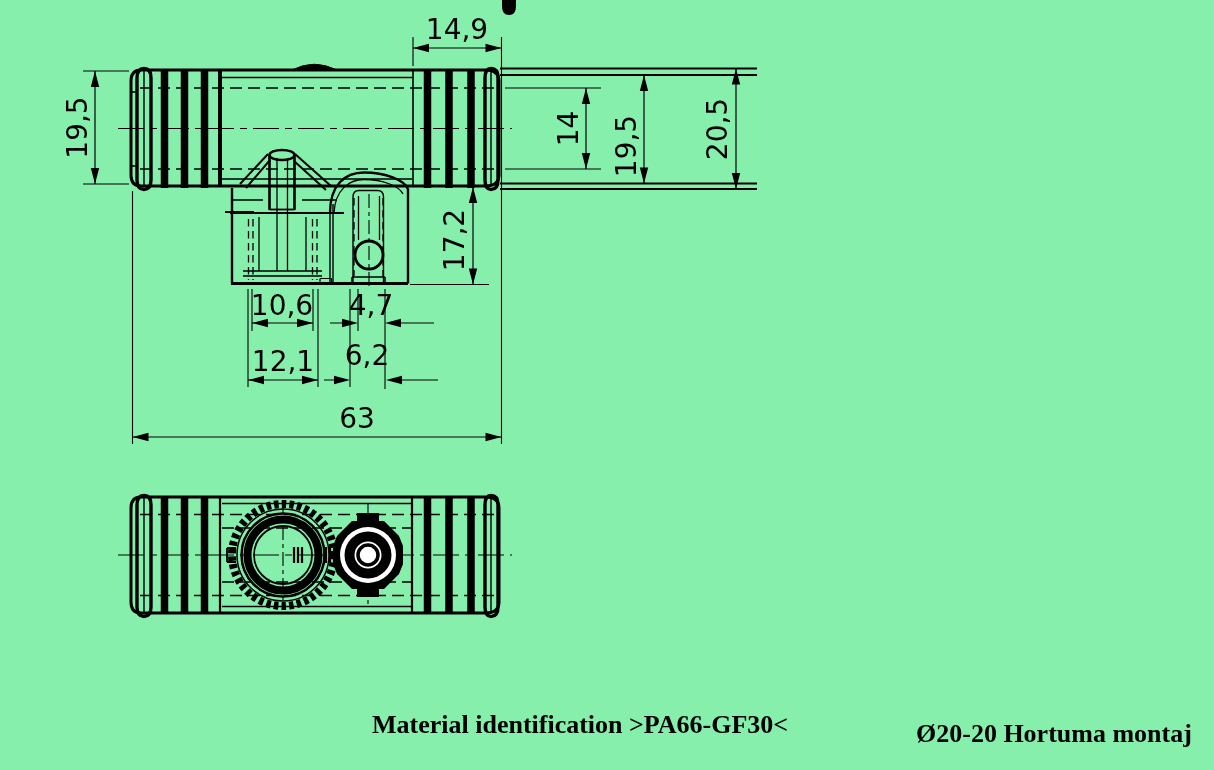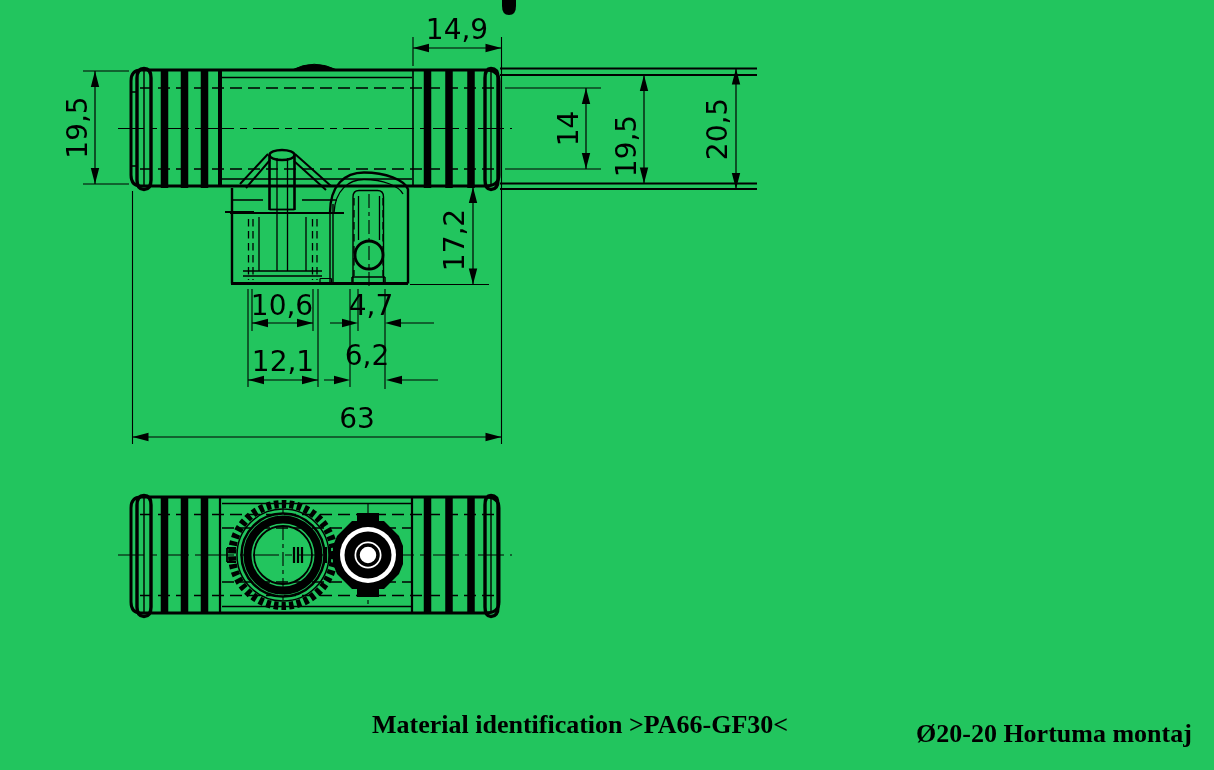--- a/index.html
+++ b/index.html
@@ -1,16 +1,16 @@
 <!DOCTYPE html>
 <html><head>
 <meta charset="utf-8">
 <style>
   html,body{margin:0;padding:0;background:#fff;}
-  .canvas{position:relative;width:1214px;height:770px;background:#22c55e;overflow:hidden;
+  .canvas{position:relative;width:1214px;height:770px;background:#86efac;overflow:hidden;
           font-family:"DejaVu Sans",sans-serif;}
   svg{display:block;}
   text{fill:#000;}
   .dimtxt{font-family:"DejaVu Sans",sans-serif;font-size:28px;}
   .notetxt{font-family:"Liberation Serif","DejaVu Serif",serif;font-weight:bold;font-size:26px;}
 </style>
 </head>
 <body>
 
 <div class="canvas">

